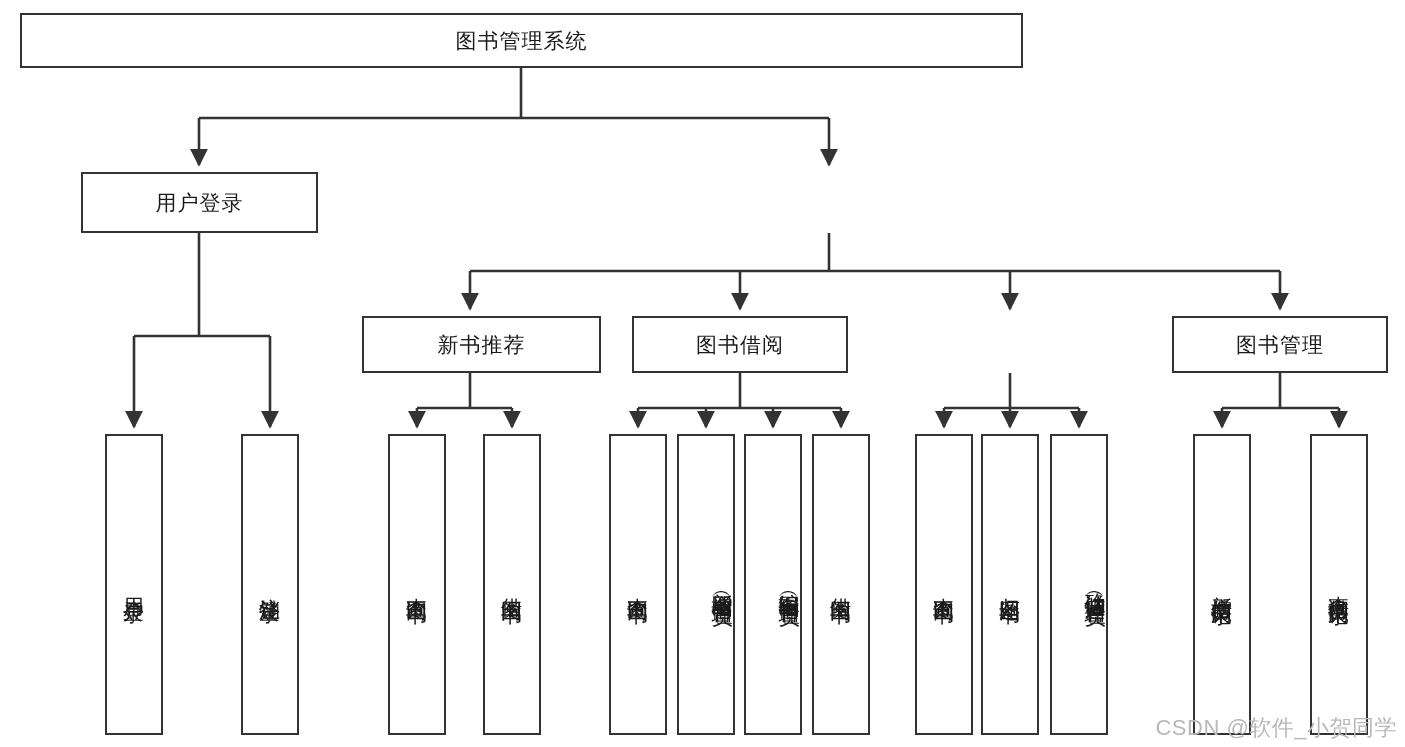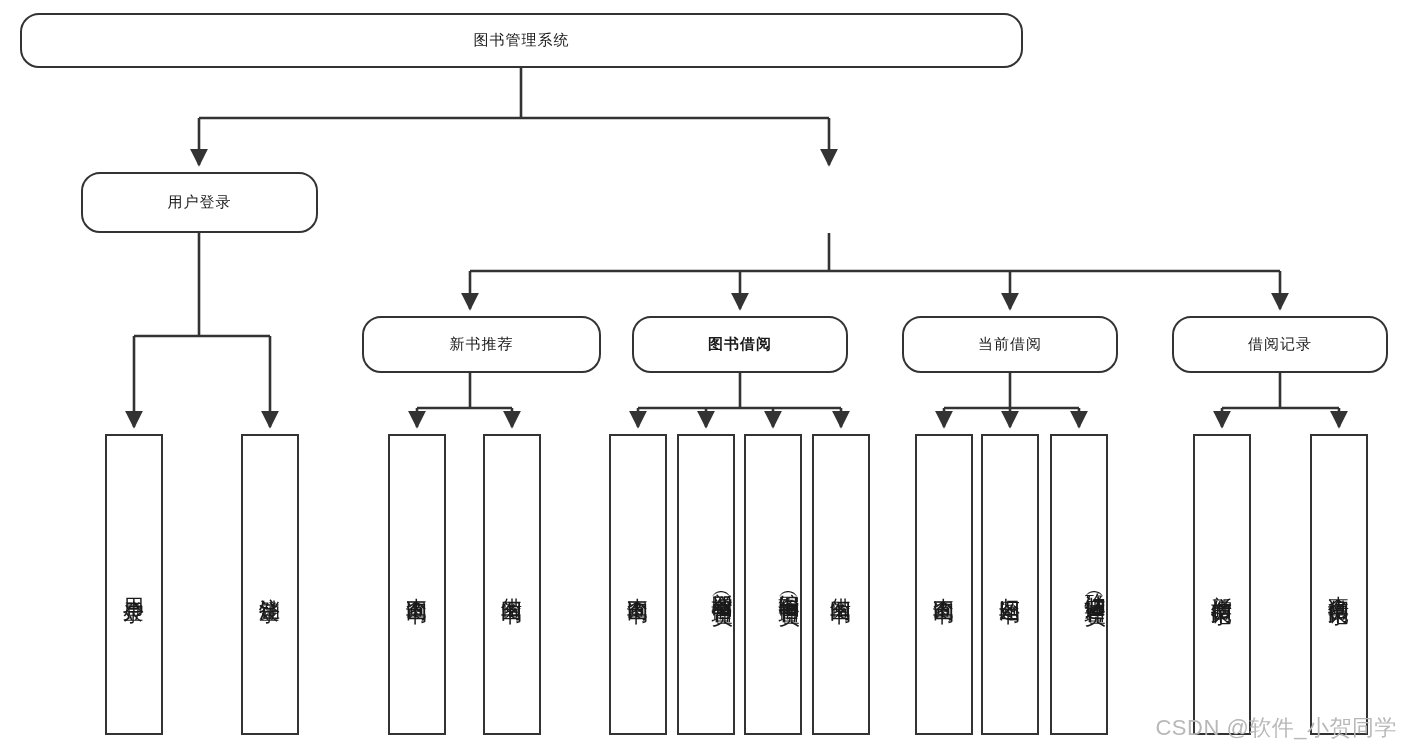--- a/index.html
+++ b/index.html
@@ -28,23 +28,22 @@
     position: absolute;
     box-sizing: border-box;
     border: 2px solid #333333;
     background: #ffffff;
     display: flex;
     align-items: center;
     justify-content: center;
     color: #1a1a1a;
   }
   .node.h {
-    font-size: 15px;
+    font-size: 21px;
     letter-spacing: 1px;
-    border-radius: 19px;
   }
   .node.v {
     writing-mode: vertical-rl;
     text-orientation: upright;
     font-size: 21px;
     letter-spacing: 2px;
     line-height: 1;
     padding-top: 6px;
     padding-bottom: 6px;
     align-items: flex-start;
@@ -122,30 +121,27 @@
 
   <div class="node h" id="node-user-login" style="left: 81px; top: 172px; width: 237px; height: 61px;">
     <span class="label">用户登录</span>
   </div>
 
 
   <div class="node h" id="node-new-book-recommend" style="left: 362px; top: 316px; width: 239px; height: 57px;">
     <span class="label">新书推荐</span>
   </div>
 
-  <div class="node h" id="node-book-borrow" style="left: 632px; top: 316px; width: 216px; height: 57px; font-weight: bold;">
+  <div class="node h" id="node-book-borrow" style="left: 632px; top: 316px; width: 216px; height: 57px;">
     <span class="label">图书借阅</span>
   </div>
 
-  <div class="node h" id="node-current-borrow" style="left: 902px; top: 316px; width: 216px; height: 57px;">
-    <span class="label">当前借阅</span>
-  </div>
 
   <div class="node h" id="node-borrow-record" style="left: 1172px; top: 316px; width: 216px; height: 57px;">
-    <span class="label">借阅记录</span>
+    <span class="label">图书管理</span>
   </div>
 
   <div id="leaf-nodes">
       <div class="node v mid" style="left: 105px; top: 434px; width: 58px; height: 301px;">
         <span class="label">用户登录</span>
       </div>
       <div class="node v mid" style="left: 241px; top: 434px; width: 58px; height: 301px;">
         <span class="label">注销登录</span>
       </div>
       <div class="node v mid" style="left: 388px; top: 434px; width: 58px; height: 301px;">

